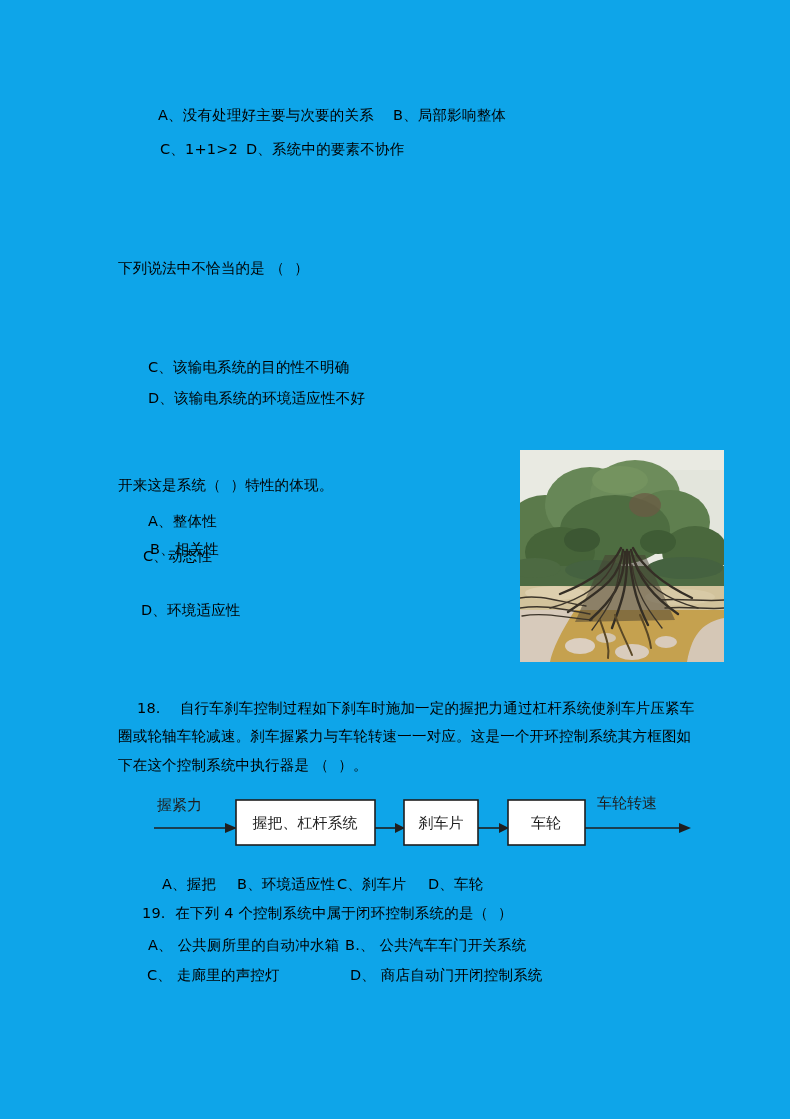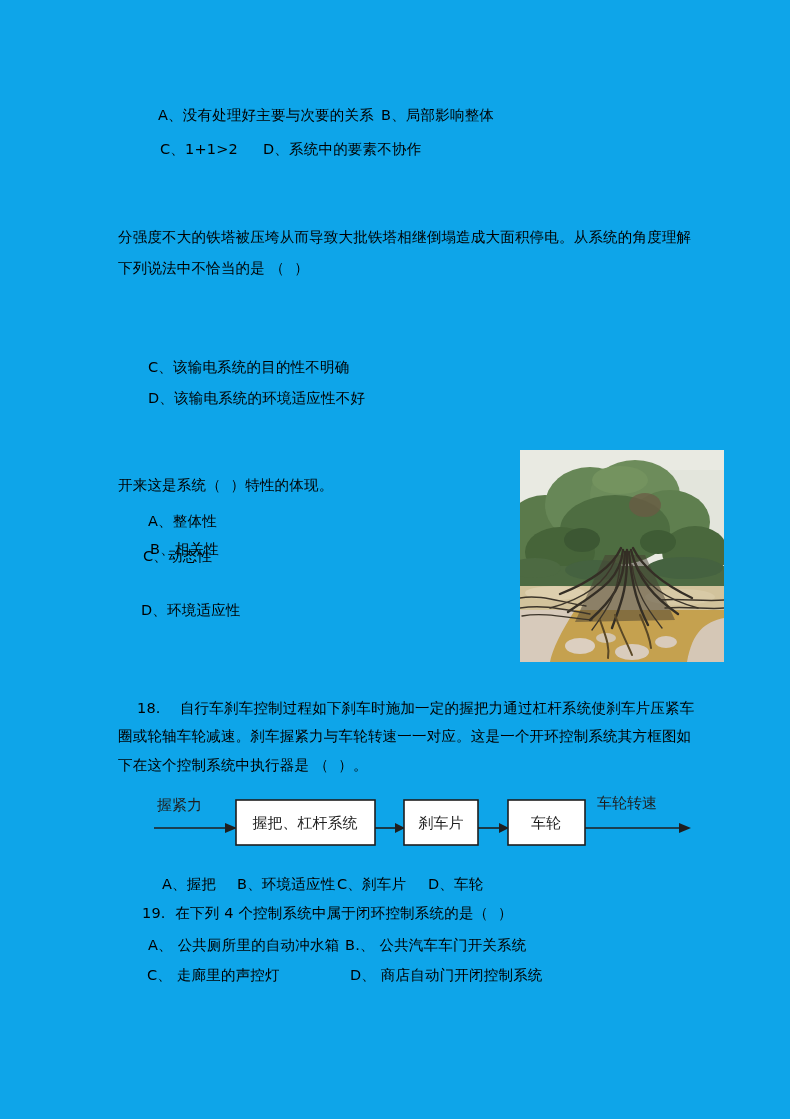--- a/index.html
+++ b/index.html
@@ -21,25 +21,24 @@
   .photo{position:absolute;left:520px;top:450px;width:204px;height:212px;}
   .diagram{position:absolute;left:140px;top:792px;width:560px;height:68px;}
   svg text{font-family:"DejaVu Sans",sans-serif;}
 </style>
 </head>
 <body>
 
 <div class="page">
 
   <span class="t" style="left:158px;top:107px">A、没有处理好主要与次要的关系</span>
-  <span class="t" style="left:381px;top:107px">B、局部影响整体</span>
+  <span class="t" style="left:393px;top:107px">B、局部影响整体</span>
   <span class="t" style="left:160px;top:141px">C、1+1&gt;2</span>
-  <span class="t" style="left:263px;top:141px">D、系统中的要素不协作</span>
+  <span class="t" style="left:246px;top:141px">D、系统中的要素不协作</span>
 
-  <span class="t" style="left:118px;top:229px">分强度不大的铁塔被压垮从而导致大批铁塔相继倒塌造成大面积停电。从系统的角度理解</span>
   <span class="t" style="left:118px;top:260px">下列说法中不恰当的是 （  ）</span>
   <span class="t" style="left:148px;top:359px">C、该输电系统的目的性不明确</span>
   <span class="t" style="left:148px;top:390px">D、该输电系统的环境适应性不好</span>
 
   <span class="t" style="left:118px;top:477px">开来这是系统（  ）特性的体现。</span>
   <span class="t" style="left:148px;top:513px">A、整体性</span>
   <span class="t" style="left:150px;top:541px">B、相关性</span>
   <span class="t" style="left:143px;top:548px">C、动态性</span>
   <span class="t" style="left:141px;top:602px">D、环境适应性</span>
 

